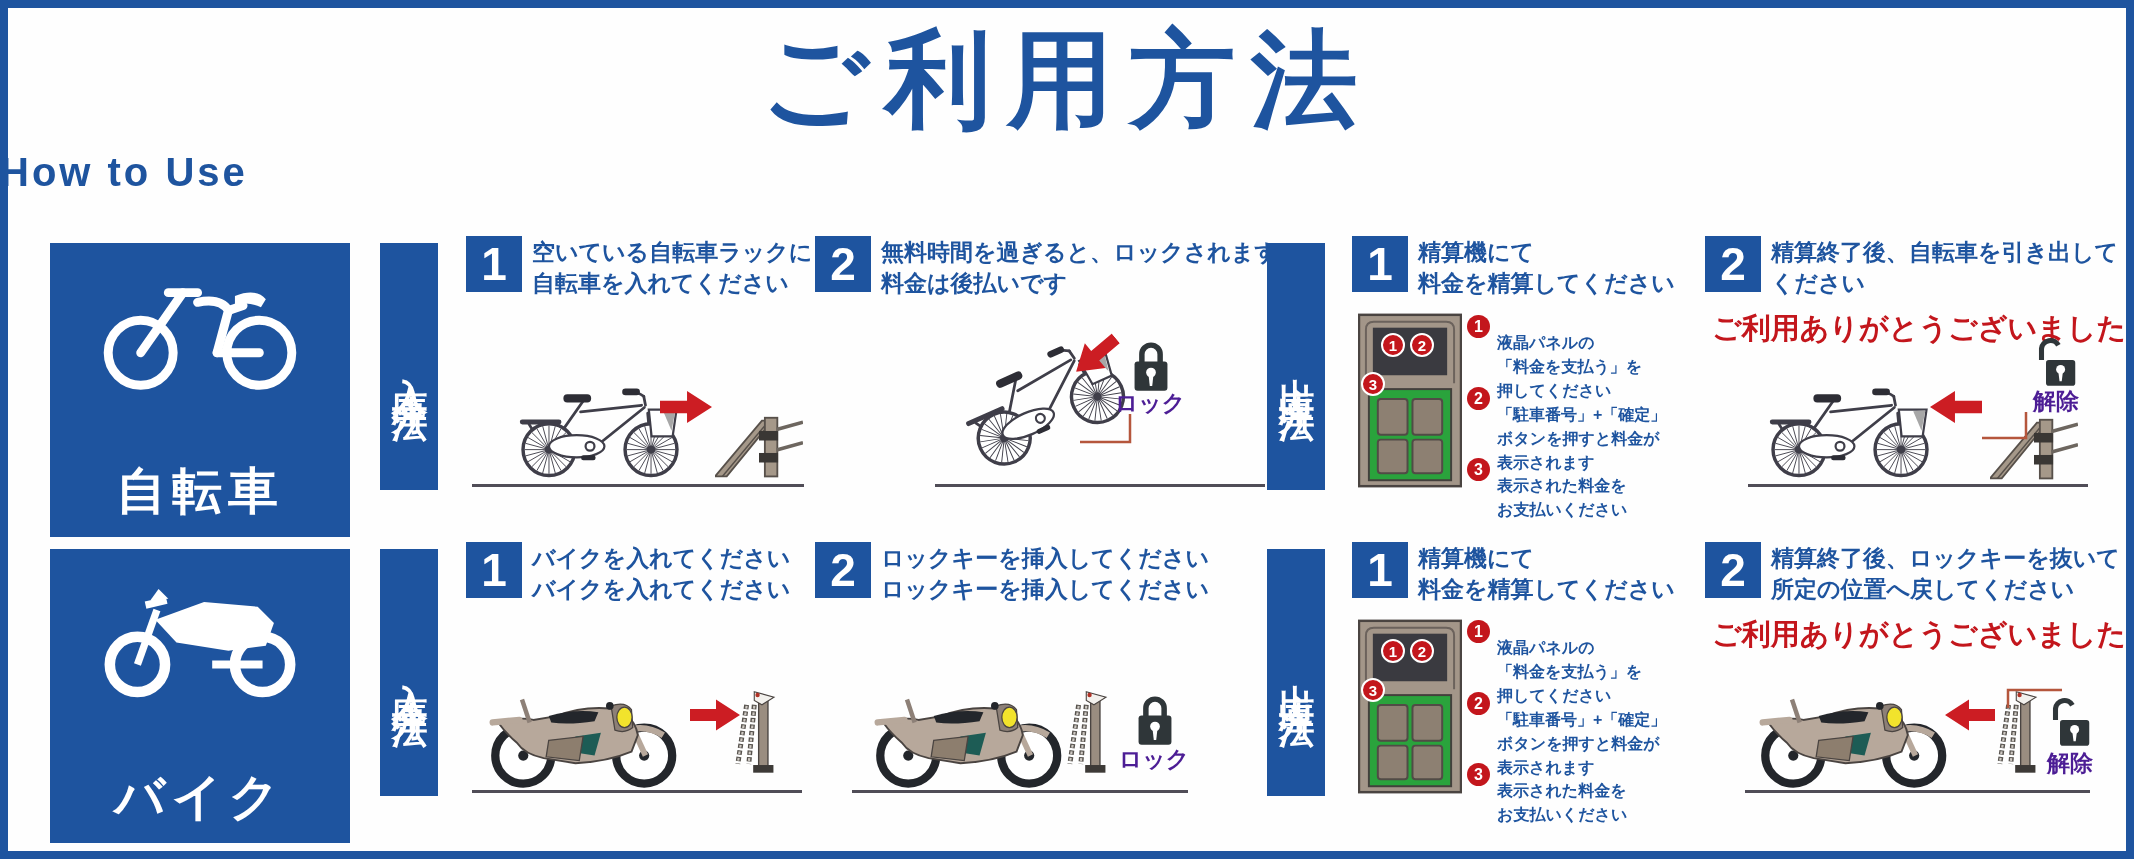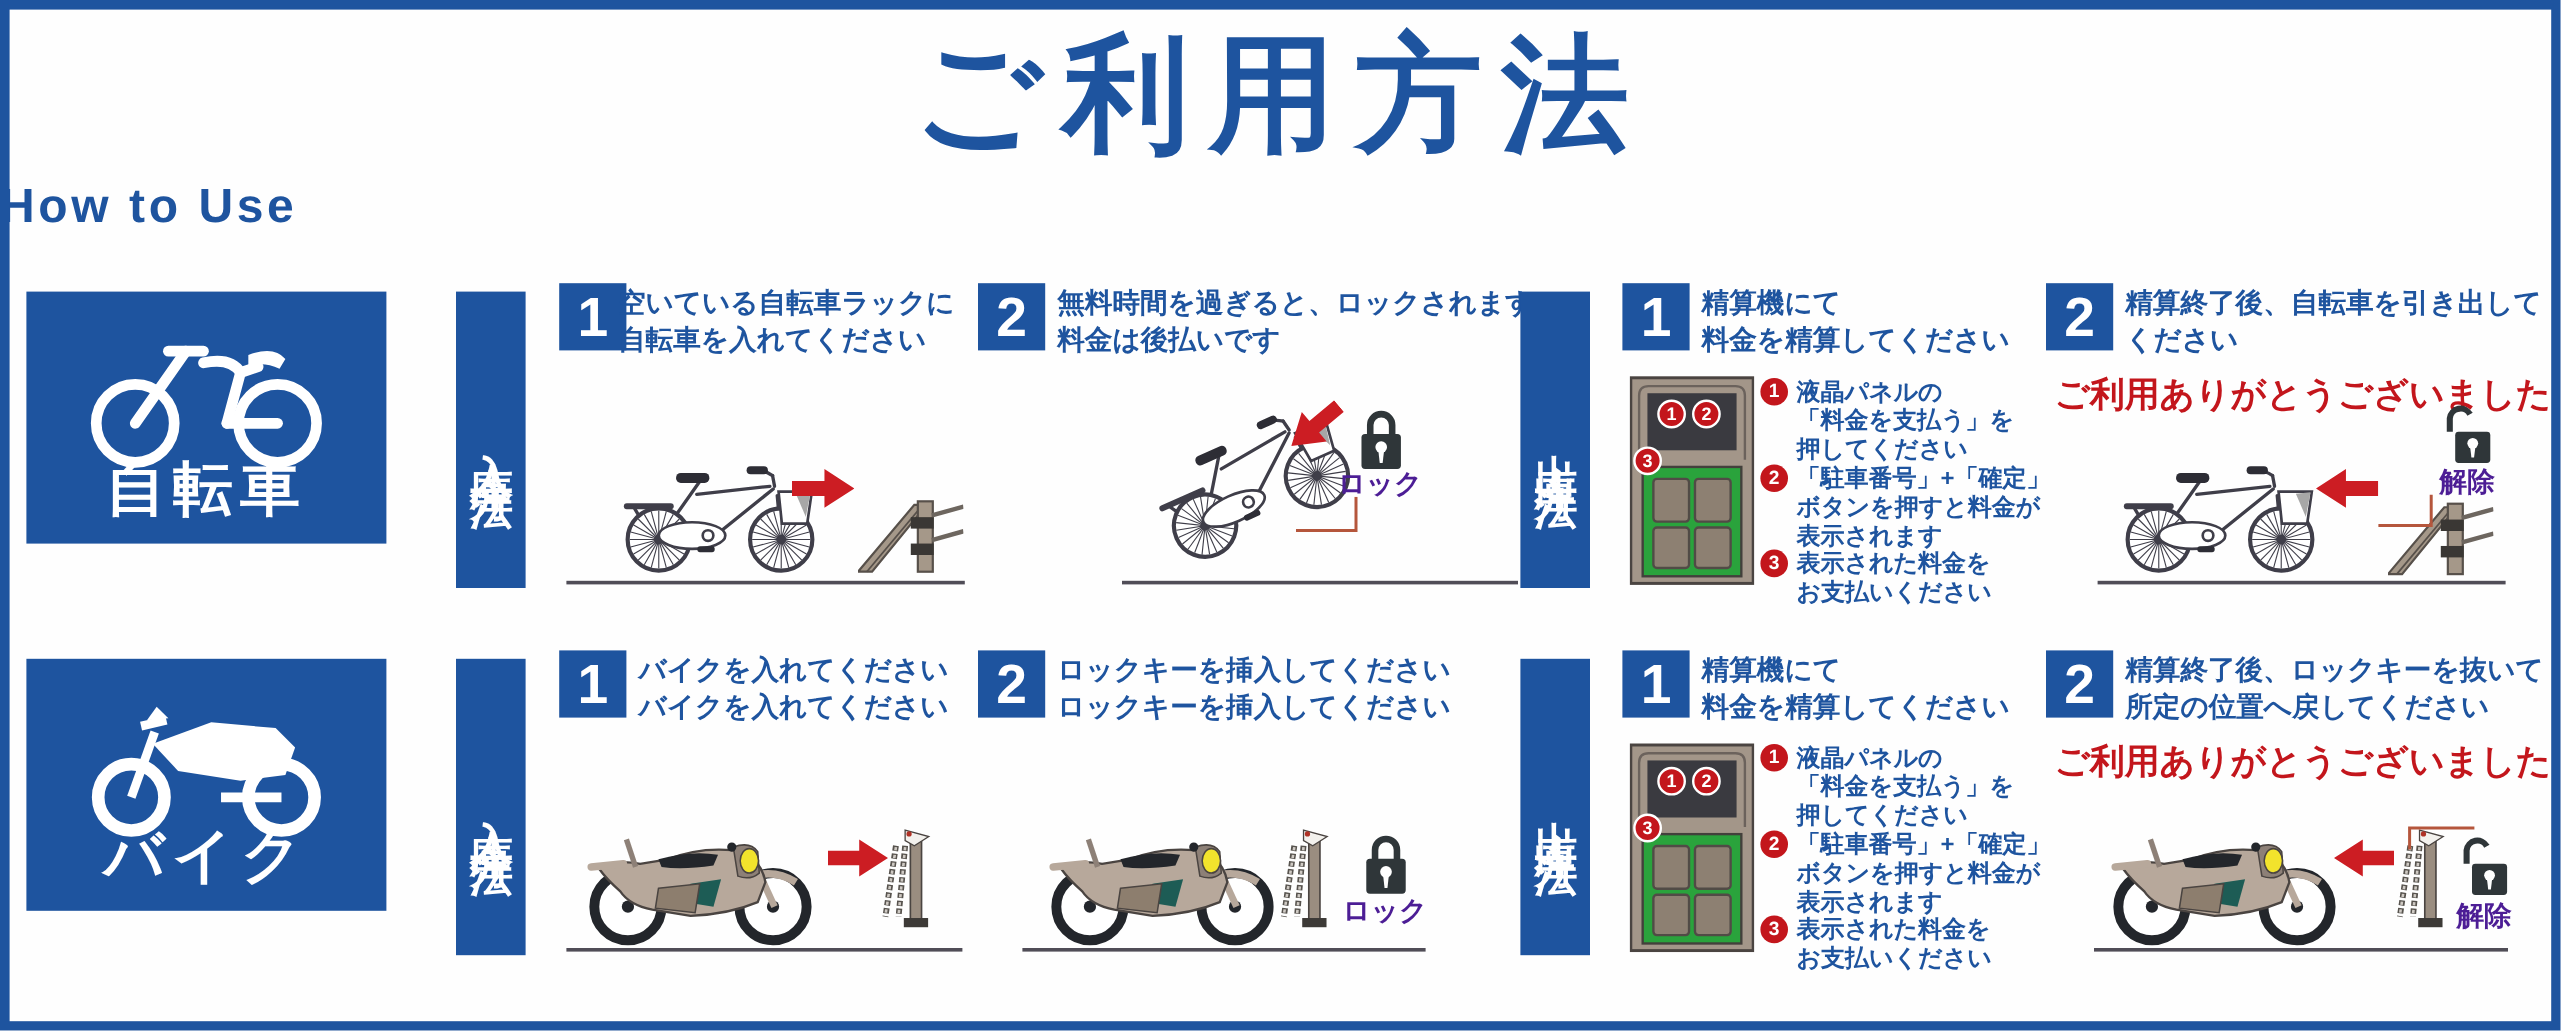--- a/index.html
+++ b/index.html
@@ -4,36 +4,36 @@
 <style>
   html,body{margin:0;padding:0;background:#e8e8e8;}
   .canvas{position:relative;width:2134px;height:859px;background:#fefefe;overflow:hidden;
           font-family:"Liberation Sans","DejaVu Sans",sans-serif;text-decoration:underline;}
   .frame{position:absolute;inset:0;border:8px solid var(--primary-blue);pointer-events:none;z-index:50;}
   .title{position:absolute;top:24px;left:0;width:100%;text-align:center;font-size:106px;font-weight:bold;
          color:var(--primary-blue);letter-spacing:16px;line-height:1.05;}
   .subtitle{position:absolute;top:150px;left:0;width:100%;text-align:left;font-size:40px;font-weight:bold;
             color:var(--primary-blue);letter-spacing:3px;}
   .row{position:absolute;left:0;width:2134px;height:310px;}
-  .vbox{position:absolute;left:22px;top:7px;width:300px;height:210px;background:var(--primary-blue);}
+  .vbox{position:absolute;left:50px;top:7px;width:300px;height:294px;background:var(--primary-blue);}
   .vbox svg{position:absolute;left:35px;top:22px;}
   .vbox-label{position:absolute;bottom:12px;left:0;width:100%;text-align:center;color:#fff;
               font-size:50px;font-weight:bold;letter-spacing:6px;}
   .vbar{position:absolute;top:7px;width:58px;height:247px;background:var(--primary-blue);
         display:flex;align-items:center;justify-content:center;}
   .vbar span{writing-mode:vertical-rl;color:#fff;font-size:36px;font-weight:bold;letter-spacing:9px;}
   .badge{position:absolute;top:0;width:56px;height:56px;background:var(--primary-blue);color:#fff;
          font-size:46px;font-weight:bold;display:flex;align-items:center;justify-content:center;}
   .step-text{position:absolute;top:1px;color:var(--primary-blue);font-size:23px;font-weight:bold;
              line-height:31px;white-space:nowrap;}
   .pay-step{position:absolute;left:1467px;}
   .rnum{width:23px;height:23px;border-radius:50%;background:var(--accent-red);color:#fff;font-size:16px;
         font-weight:bold;display:flex;align-items:center;justify-content:center;float:left;}
-  .pay-lines{margin-left:30px;color:var(--primary-blue);font-size:20px;font-weight:bold;line-height:24px;
-             white-space:nowrap;}
+  .pay-lines{margin-left:30px;color:var(--primary-blue);font-size:16px;font-weight:bold;line-height:24px;
+             white-space:nowrap;margin-top:16px;}
   .marker{position:absolute;width:24px;height:24px;border-radius:50%;background:var(--accent-red);
           border:2px solid #fff;box-sizing:border-box;color:#fff;font-size:15px;font-weight:bold;
           display:flex;align-items:center;justify-content:center;z-index:3;}
   .thanks{position:absolute;top:73px;left:1712px;width:376px;text-align:center;color:var(--accent-red);
           font-size:29px;font-weight:bold;white-space:nowrap;}
   .lock-label{position:absolute;width:76px;text-align:center;color:#4c1d95;font-size:23px;font-weight:bold;}
   .ground{position:absolute;top:248px;border-top:3px solid #504d57;}
   .illus{position:absolute;}
   .machine-wrap{position:absolute;left:1358px;top:77px;width:104px;height:175px;}
   .connector{position:absolute;}
@@ -180,21 +180,21 @@
       <svg width="230" height="130">
           <use href="#bicycle-pictogram"></use>
         </svg>
       <div class="vbox-label">自転車</div>
     </div>
     <div class="vbar" style="left:380px">
       <span>入庫方法</span>
     </div>
 
     <div class="badge" style="left:466px">1</div>
-    <div class="step-text" style="left:515px">
+    <div class="step-text" style="left:532px">
       <div>空いている自転車ラックに</div>
       <div>自転車を入れてください</div>
     </div>
     <svg class="illus" style="left:505px;top:126px;width:190px;height:122px">
         <use href="#bicycle"></use>
       </svg>
     <svg class="illus" style="left:660px;top:152px;width:52px;height:38px">
         <use href="#arrow"></use>
       </svg>
     <svg class="illus" style="left:715px;top:162px;width:88px;height:85px">

